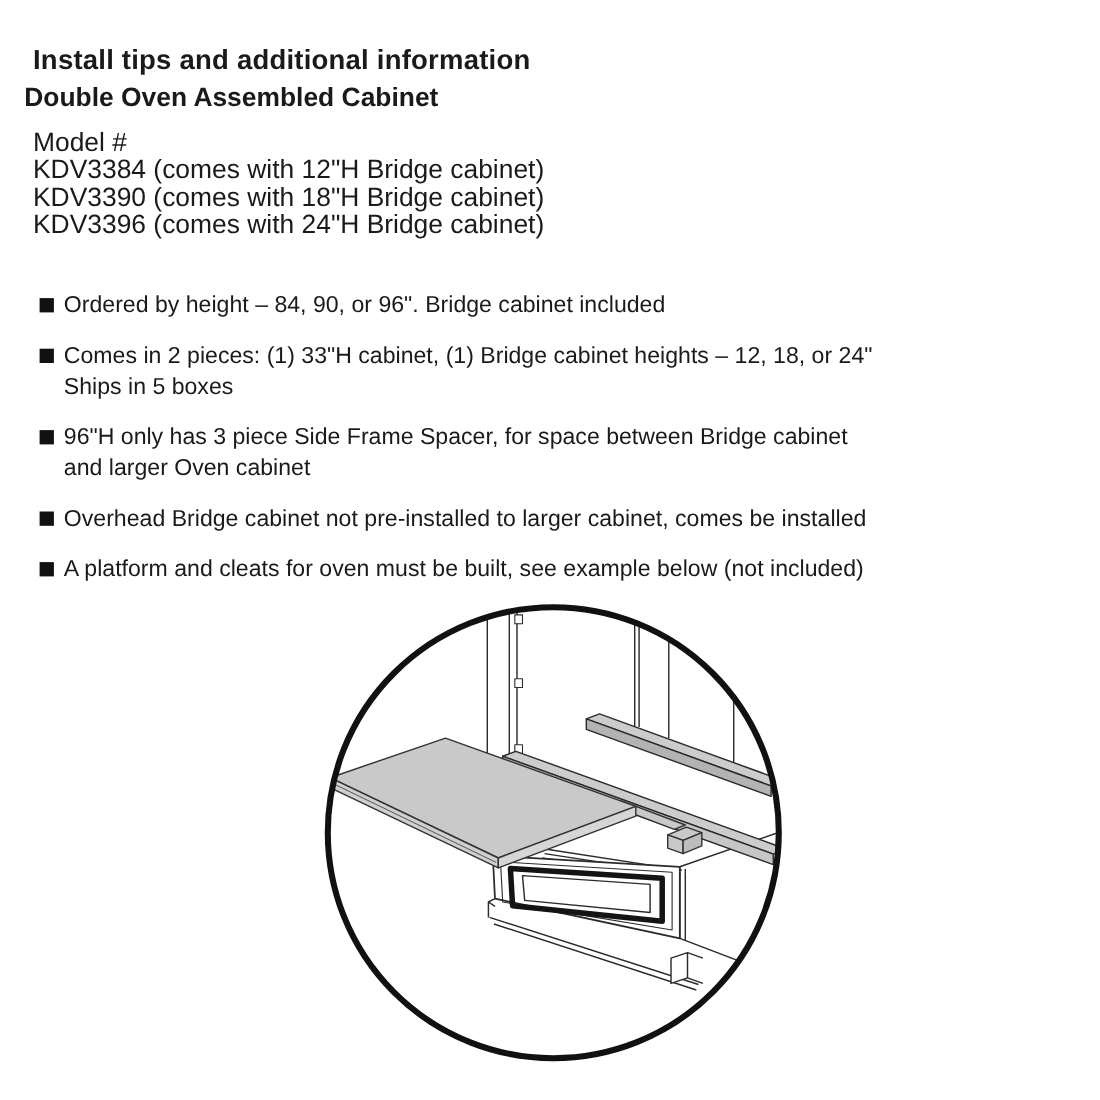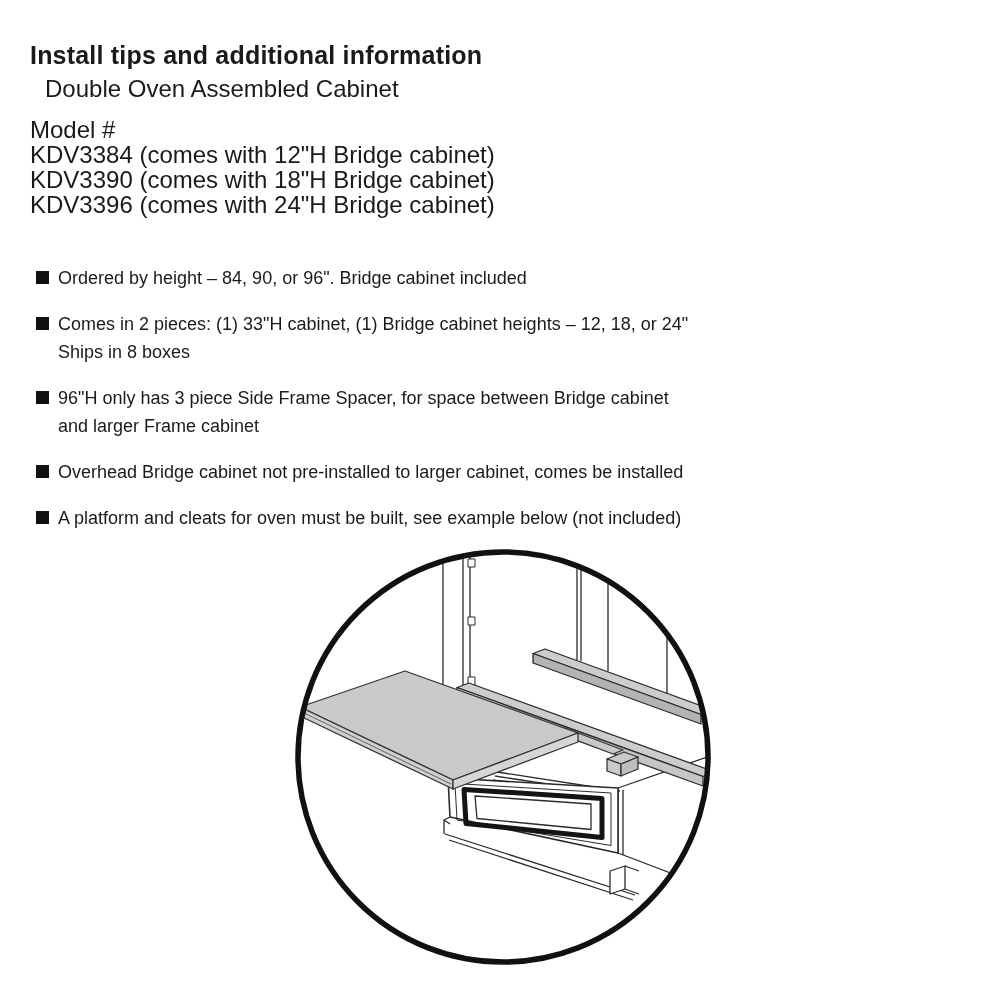--- a/index.html
+++ b/index.html
@@ -6,30 +6,30 @@
   body {
     width:1000px; height:1000px; background:#ffffff; position:relative;
     font-family:"Liberation Sans", sans-serif; color:#1a1a1a;
     -webkit-font-smoothing:antialiased;
   }
   .title {
     position:absolute; left:30px; top:40px; margin:0;
     font-size:25px; line-height:30px; font-weight:bold; letter-spacing:0.2px;text-align:center;
   }
   .subtitle {
-    position:absolute; left:45px; top:74px; margin:0;
-    font-size:24px; line-height:29px; font-weight:400;
+    position:absolute; left:22px; top:74px; margin:0;
+    font-size:24px; line-height:29px; font-weight:700;
   }
   .models {
     position:absolute; left:30px; top:117px;
     font-size:24px; line-height:25px; font-weight:400;
   }
   .bullets {
     position:absolute; left:36px; top:264px; margin:0; padding:0;
-    list-style:none; font-size:18px; line-height:28px;
+    list-style:none; font-size:21px; line-height:28px;
   }
   .bullets li { display:flex; margin:0 0 18px 0; }
   .sq {
     width:13px; height:13px; background:#111; flex:none;
     margin:7px 9px 0 0;
   }
   .ln { display:block; white-space:nowrap; }
   .illus { position:absolute; left:283px; top:537px; }
 </style>
 </head>
@@ -51,28 +51,28 @@
     <li>
       <span class="sq"></span>
       <span class="txt">
         <span class="ln">Ordered by height – 84, 90, or 96". Bridge cabinet included</span>
       </span>
     </li>
     <li>
       <span class="sq"></span>
       <span class="txt">
         <span class="ln">Comes in 2 pieces: (1) 33"H cabinet, (1) Bridge cabinet heights – 12, 18, or 24"</span>
-        <span class="ln">Ships in 8 boxes</span>
+        <span class="ln">Ships in 5 boxes</span>
       </span>
     </li>
     <li>
       <span class="sq"></span>
       <span class="txt">
         <span class="ln">96"H only has 3 piece Side Frame Spacer, for space between Bridge cabinet</span>
-        <span class="ln">and larger Frame cabinet</span>
+        <span class="ln">and larger Oven cabinet</span>
       </span>
     </li>
     <li>
       <span class="sq"></span>
       <span class="txt">
         <span class="ln">Overhead Bridge cabinet not pre-installed to larger cabinet, comes be installed</span>
       </span>
     </li>
     <li>
       <span class="sq"></span>

